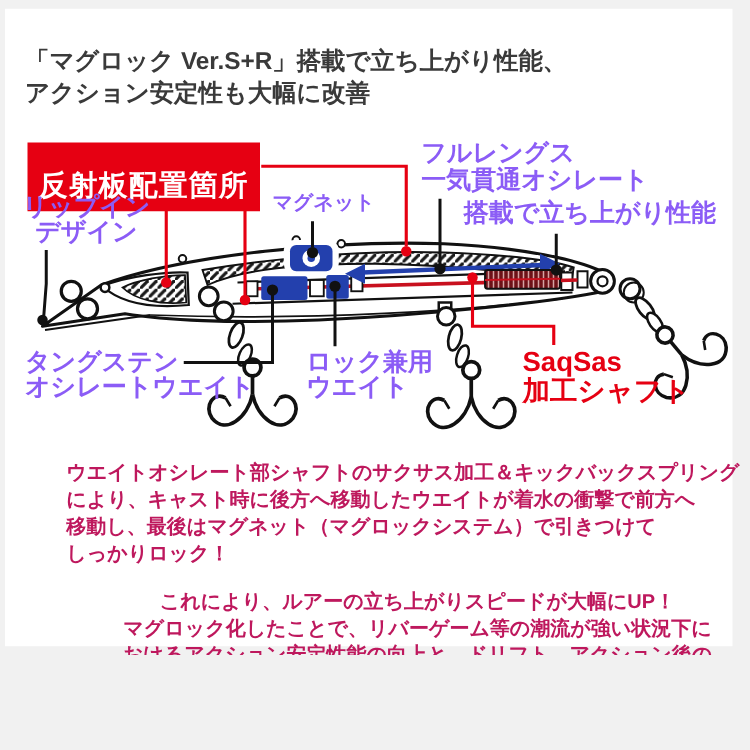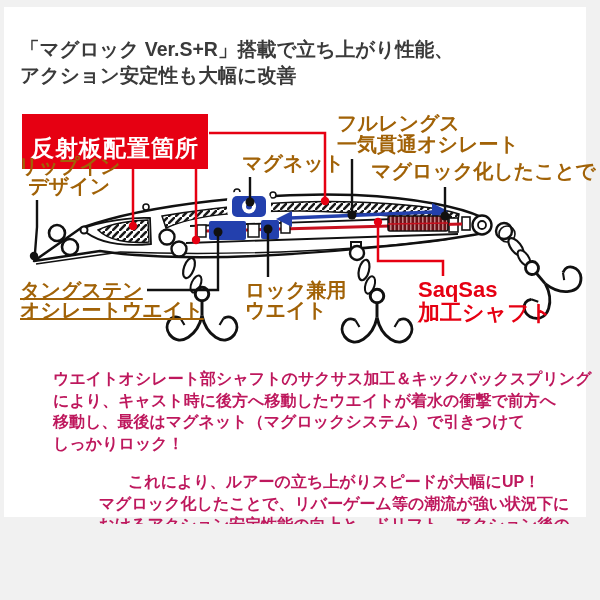--- a/index.html
+++ b/index.html
@@ -5,26 +5,26 @@
   html,body{margin:0;padding:0;}
   body{width:600px;height:600px;background:#f1f1f1;font-family:"Liberation Sans",sans-serif;}
   .page{position:relative;width:600px;height:524px;background:#f1f1f1;overflow:hidden;}
   .content{position:absolute;left:4px;top:7px;right:14px;bottom:7px;background:#ffffff;}
   .abs{position:absolute;}
   .pre{white-space:pre-line;}
   .heading{left:20px;top:36px;font-size:19.5px;font-weight:bold;color:#3a3a3a;line-height:26px;}
   .diagram-svg{left:0;top:0;width:600px;height:600px;pointer-events:none;}
   .badge{left:22px;top:114px;background:#e60012;color:#ffffff;font-size:23px;font-weight:bold;
          padding:19px 9px 5px;letter-spacing:1px;}
-  .lbl{font-weight:bold;color:#a16207;}
+  .lbl{font-weight:bold;color:#8b5cf6;}
   .lbl-lip{left:18px;top:156px;font-size:20px;line-height:20px;text-align:center;}
-  .lbl-magnet{left:218px;top:153px;font-size:20px;line-height:20px;margin-left:24px;}
+  .lbl-magnet{left:218px;top:153px;font-size:16px;line-height:20px;}
   .lbl-full{left:337px;top:113px;font-size:20px;line-height:21px;}
   .lbl-kick{left:371px;top:161px;font-size:20px;line-height:20px;}
-  .lbl-tungsten{left:20px;top:280px;font-size:20px;line-height:20px;text-decoration:underline;}
+  .lbl-tungsten{left:20px;top:280px;font-size:20px;line-height:20px;}
   .lbl-lock{left:245px;top:280px;font-size:20px;line-height:20px;}
   .lbl-saqsas{left:418px;top:278px;font-size:22px;line-height:23px;color:#e60012;}
   .para{left:20px;width:562px;font-size:16px;font-weight:bold;color:#be185d;line-height:21.5px;margin-left:33px;}
   .para1{top:368px;}
   .para2{top:471px;text-align:center;}
 </style>
 </head>
 <body>
 
 <div class="page">
@@ -152,21 +152,21 @@
   <div class="abs heading pre">「マグロック Ver.S+R」搭載で立ち上がり性能、
 アクション安定性も大幅に改善</div>
 
   <div class="abs badge">反射板配置箇所</div>
 
   <div class="abs lbl lbl-lip pre">リップイン
 デザイン</div>
   <div class="abs lbl lbl-magnet">マグネット</div>
   <div class="abs lbl lbl-full pre">フルレングス
 一気貫通オシレート</div>
-  <div class="abs lbl lbl-kick">マグロック化したことで</div>
+  <div class="abs lbl lbl-kick">搭載で立ち上がり性能</div>
   <div class="abs lbl lbl-tungsten pre">タングステン
 オシレートウエイト</div>
   <div class="abs lbl lbl-lock pre">ロック兼用
 ウエイト</div>
   <div class="abs lbl lbl-saqsas pre">SaqSas
 加工シャフト</div>
 
   <div class="abs para para1 pre">ウエイトオシレート部シャフトのサクサス加工＆キックバックスプリング
 により、キャスト時に後方へ移動したウエイトが着水の衝撃で前方へ
 移動し、最後はマグネット（マグロックシステム）で引きつけて

